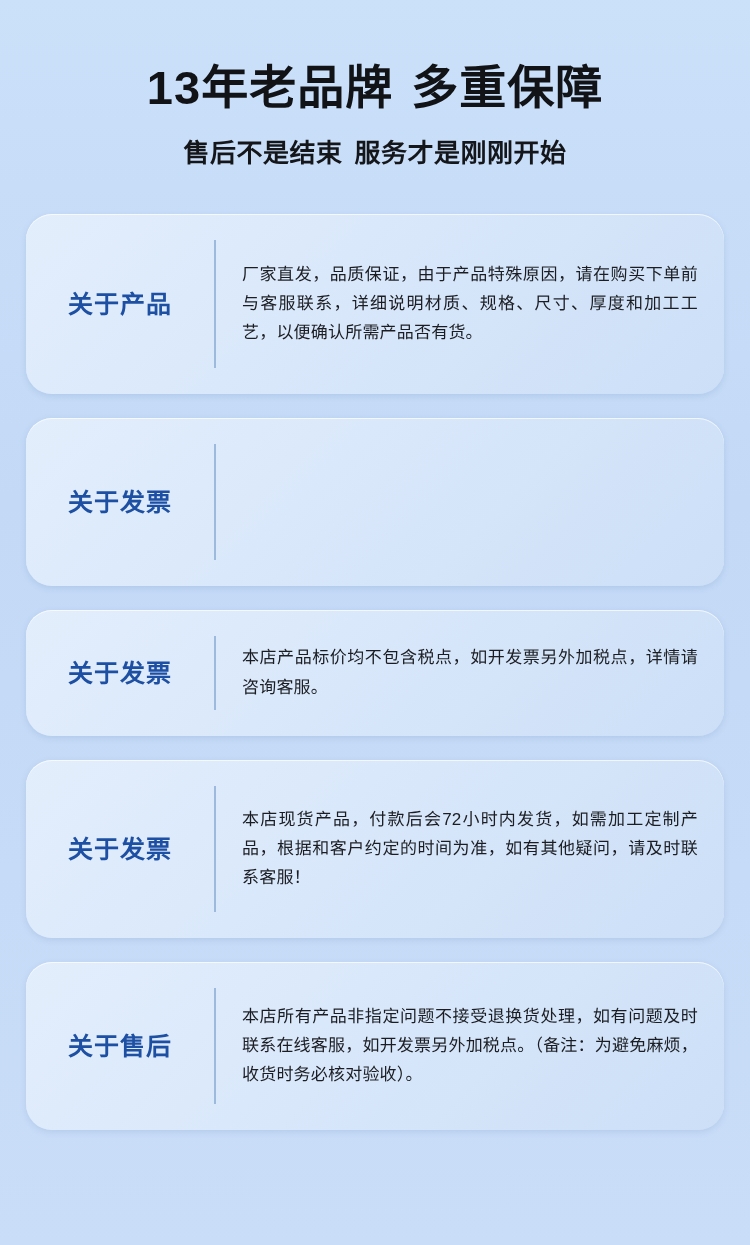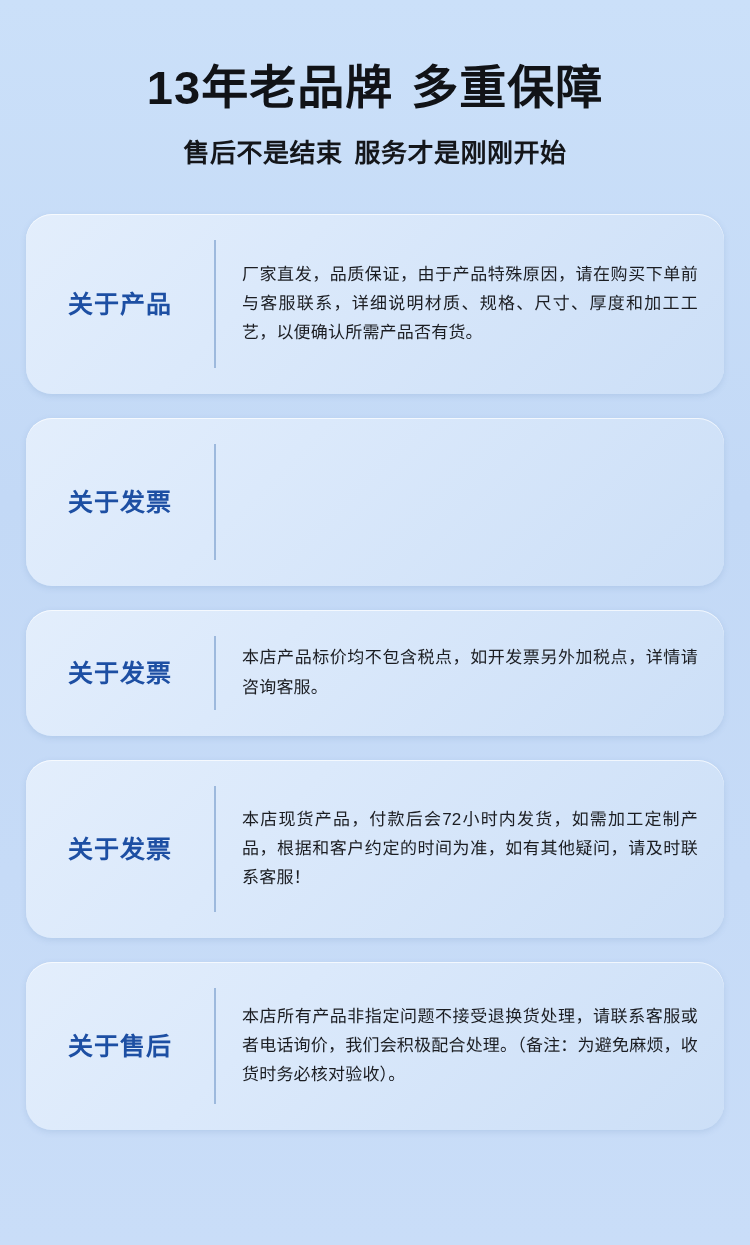--- a/index.html
+++ b/index.html
@@ -135,17 +135,17 @@
 
     <div class="card c4">
       <div class="card-label">关于发票</div>
       <div class="divider"></div>
       <div class="card-text">本店现货产品，付款后会72小时内发货，如需加工定制产品，根据和客户约定的时间为准，如有其他疑问，请及时联系客服！</div>
     </div>
 
     <div class="card c5">
       <div class="card-label">关于售后</div>
       <div class="divider"></div>
-      <div class="card-text">本店所有产品非指定问题不接受退换货处理，请联系客服或者电话询价，我们会积极配合处理。（备注：为避免麻烦，收货时务必核对验收）。</div>
+      <div class="card-text">本店所有产品非指定问题不接受退换货处理，如有问题及时联系在线客服，如开发票另外加税点。（备注：为避免麻烦，收货时务必核对验收）。</div>
     </div>
 
   </div>
 </div>
 
 </body></html>

